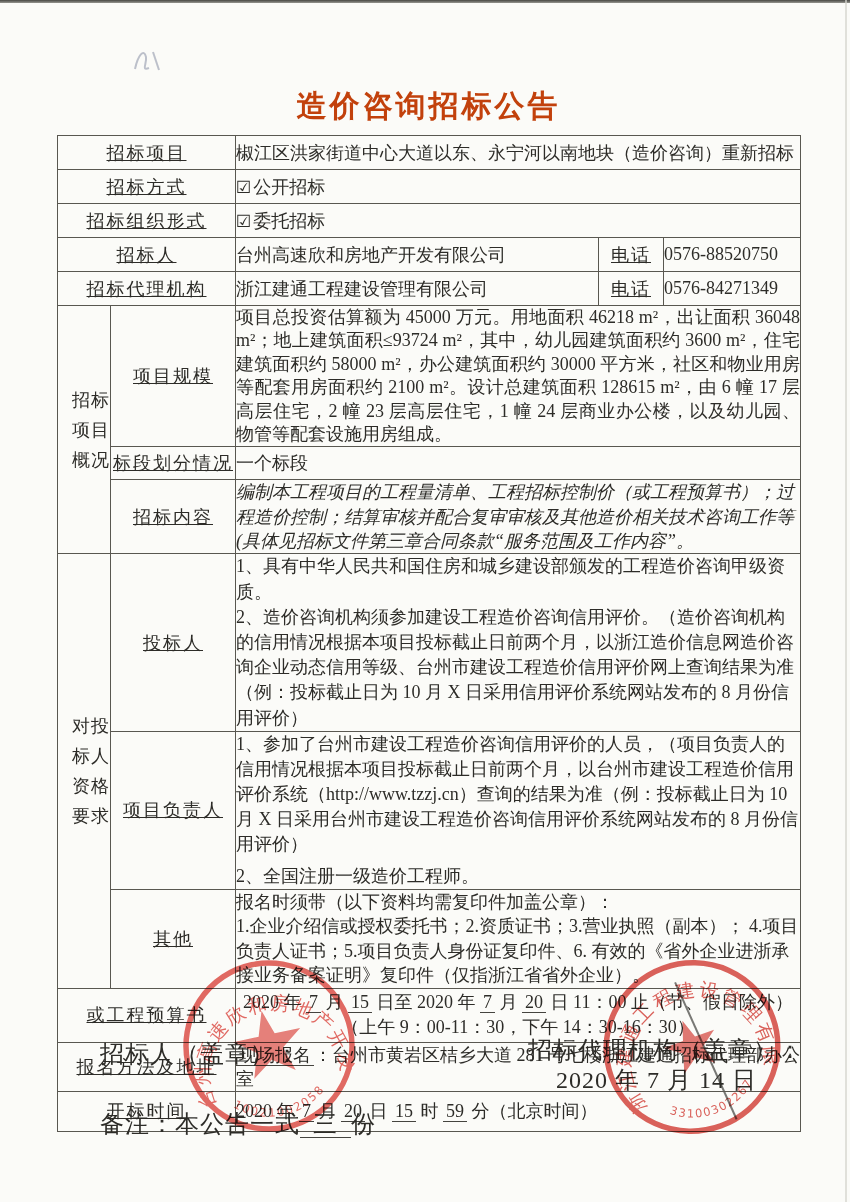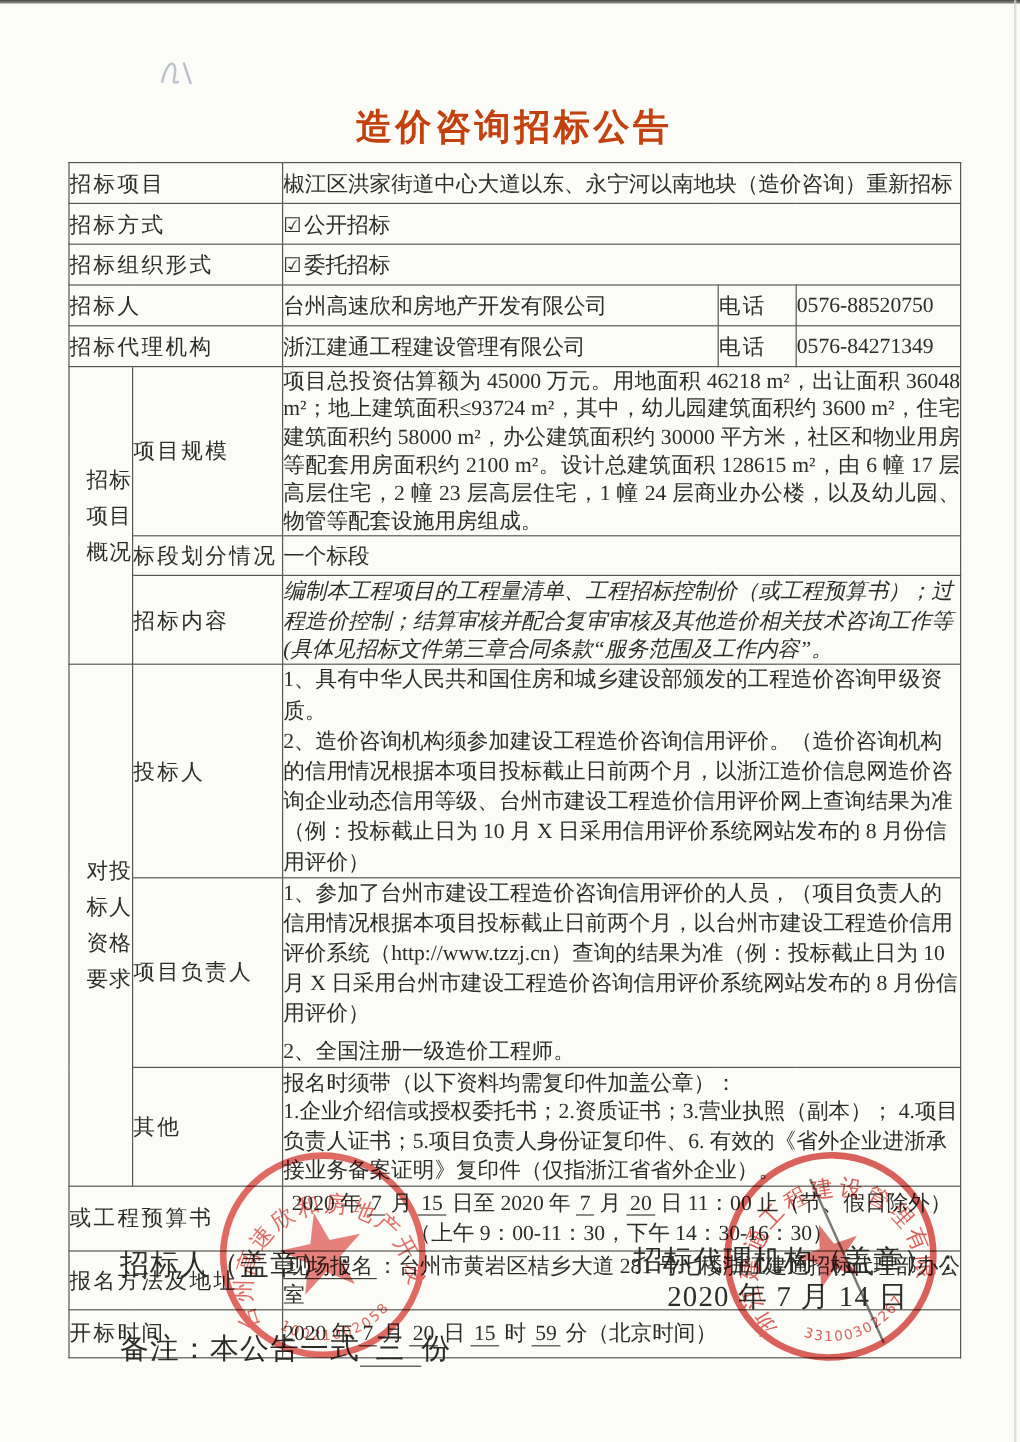--- a/index.html
+++ b/index.html
@@ -19,21 +19,21 @@
     background:#4c4c48; transform-origin:0 0; transform:rotate(65.8deg); opacity:.75; }
   
   .doc-title { position:absolute; left:57px; top:86px; width:743px; text-align:center;
     font-family:"DejaVu Sans","Liberation Sans",sans-serif; font-weight:bold;
     font-size:30px; letter-spacing:3px; color:#c2410c; }
   
   table.doc { position:absolute; left:57px; top:135px; width:743px;
     border-collapse:collapse; table-layout:fixed; }
   table.doc td { border:1.5px solid #595750; padding:0; vertical-align:middle;
     font-size:18px; overflow:hidden; }
-  .lab { letter-spacing:2px; }
+  .lab { text-align:center; letter-spacing:2px;text-decoration:underline; }
   .vlab { text-align:right; white-space:pre-line; line-height:30px; letter-spacing:1px; }
   .cell { padding:1px 9px;margin-left:40px; }
   .cell p { margin:0; }
   .val-c { text-align:left; }
   .r6 { line-height:23.4px; text-align:justify; text-align-last:left; }
   .r8 { line-height:24.3px;font-style:italic; }
   .r9 { line-height:25.2px; }
   .r10 { line-height:25px; }
   .r10 p + p { margin-top:7px; }
   .r11 { line-height:24.5px; }

